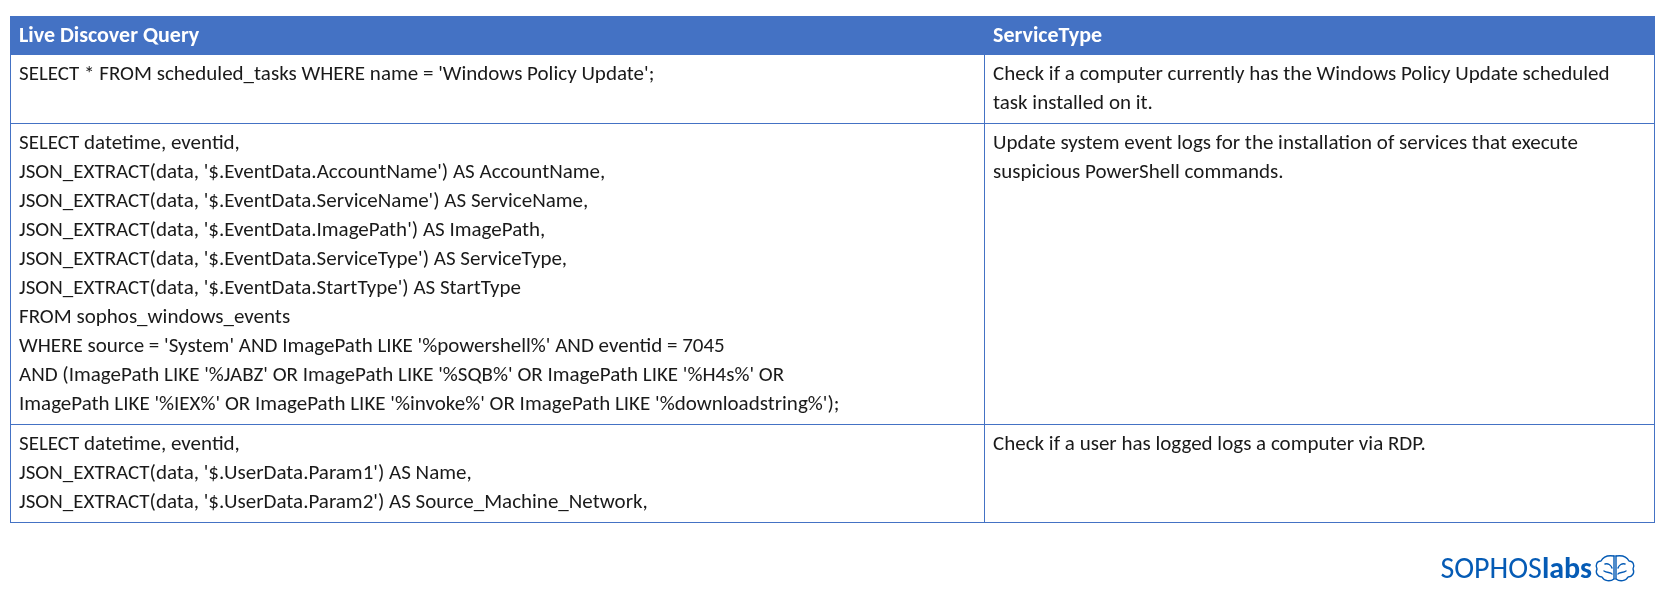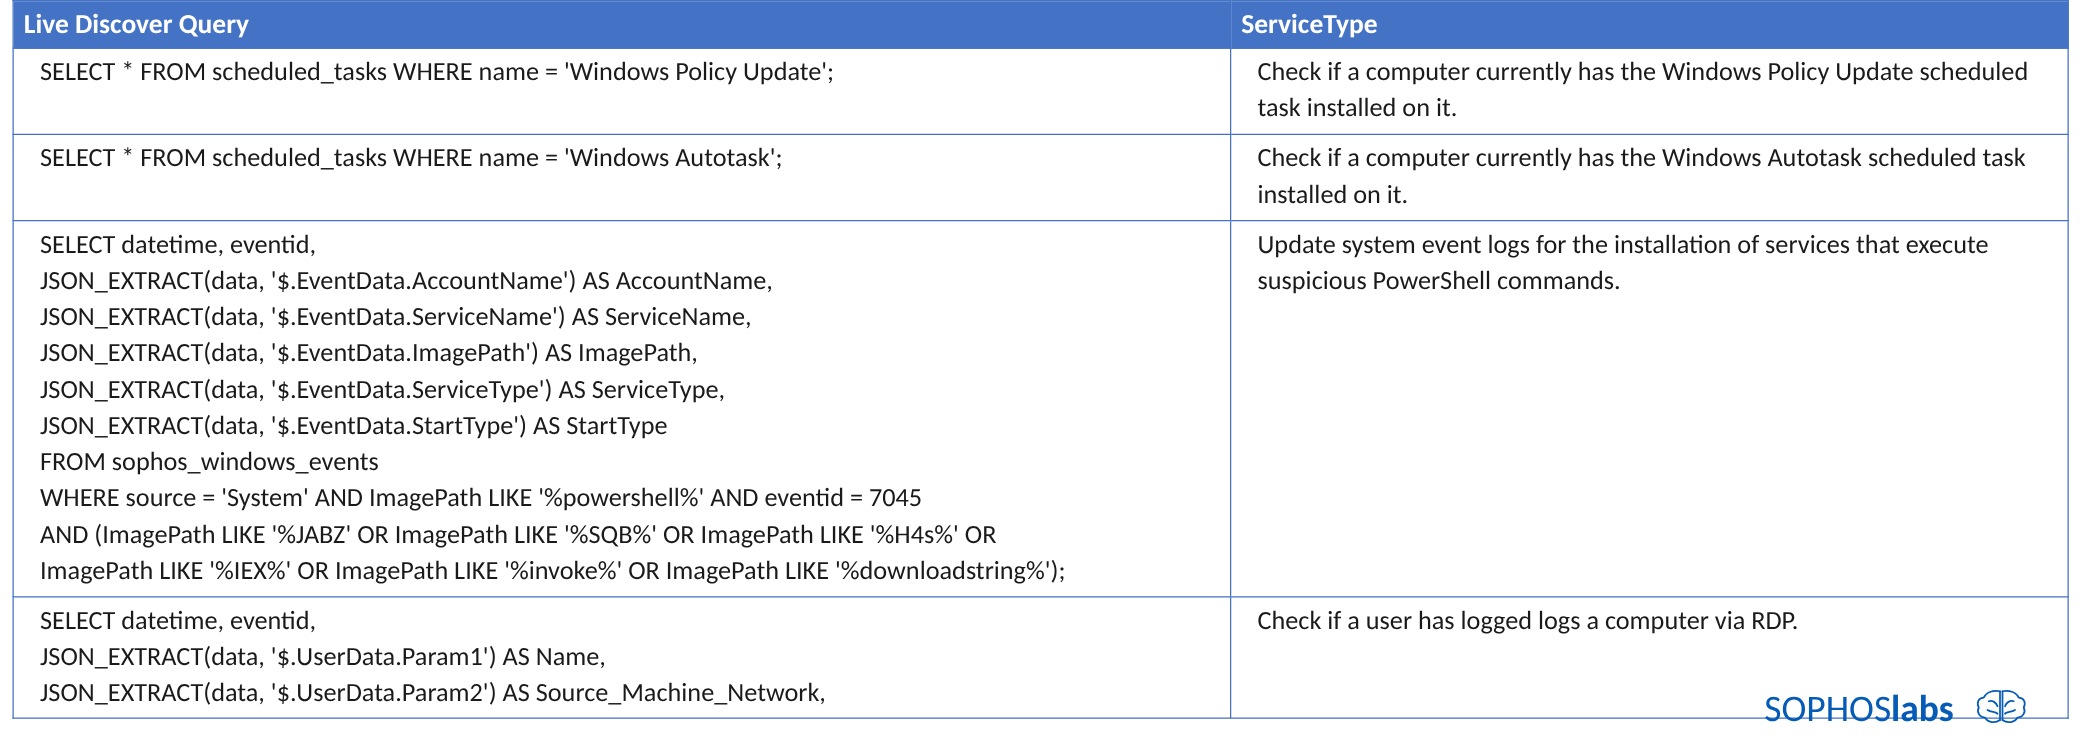--- a/index.html
+++ b/index.html
@@ -7,54 +7,54 @@
     font-family: Calibri, "Segoe UI", Tahoma, sans-serif;
     font-size: 21px;
     background: #fff;
     width: 1664px;
     height: 596px;
     position: relative;
     color: #000;
   }
   .table-wrap {
     width: 1644px;
-    margin: 0 10px;
+    margin: 16px 10px;
   }
   table {
     width: 100%;
     border-collapse: collapse;
     table-layout: fixed;
   }
   th {
     background: #4472c4;
     color: #fff;
     text-align: left;
     font-weight: 700;
     padding: 4px 8px 6px 8px;
     border: 1px solid #4472c4;
     font-size: 22px;
   }
   td {
     border: 1px solid #4472c4;
-    padding: 4px 8px 6px 21px;
+    padding: 4px 8px 6px 8px;
     vertical-align: top;
     line-height: 1.38;
     font-size: 21px;
     color: #1a1a1a;
     white-space: pre-line;
   }
   col.query-col { width: 974px; }
   col.desc-col  { width: 670px; }
   .logo {
     position: absolute;
-    right: 42px;
+    right: 28px;
     bottom: 10px;
     display: flex;
-    align-items: flex-start;
-    gap: 17px;
+    align-items: flex-end;
+    gap: 2px;
   }
   .logo-text {
     font-family: "Segoe UI", Calibri, sans-serif;
     font-size: 30px;
     letter-spacing: 0px;
   }
   .logo-text .thin { font-weight: 300; color: #055bb5; }
   .logo-text .bold { font-weight: 700; color: #055bb5; }
   .logo-brain svg { display: block; }
 </style>
@@ -70,24 +70,20 @@
     <thead>
       <tr>
         <th>Live Discover Query</th>
         <th>ServiceType</th>
       </tr>
     </thead>
     <tbody>
       <tr>
         <td>SELECT * FROM scheduled_tasks WHERE name = 'Windows Policy Update';</td>
         <td>Check if a computer currently has the Windows Policy Update scheduled task installed on it.</td>
-      </tr>
-      <tr>
-        <td>SELECT * FROM scheduled_tasks WHERE name = 'Windows Autotask';</td>
-        <td>Check if a computer currently has the Windows Autotask scheduled task installed on it.</td>
       </tr>
       <tr>
         <td>SELECT datetime, eventid,
 JSON_EXTRACT(data, '$.EventData.AccountName') AS AccountName,
 JSON_EXTRACT(data, '$.EventData.ServiceName') AS ServiceName,
 JSON_EXTRACT(data, '$.EventData.ImagePath') AS ImagePath,
 JSON_EXTRACT(data, '$.EventData.ServiceType') AS ServiceType,
 JSON_EXTRACT(data, '$.EventData.StartType') AS StartType
 FROM sophos_windows_events
 WHERE source = 'System' AND ImagePath LIKE '%powershell%' AND eventid = 7045

